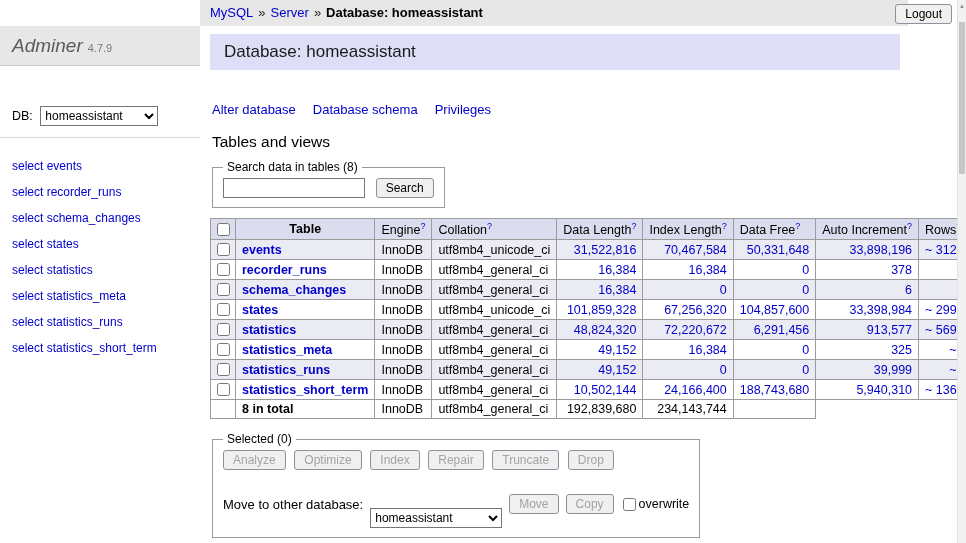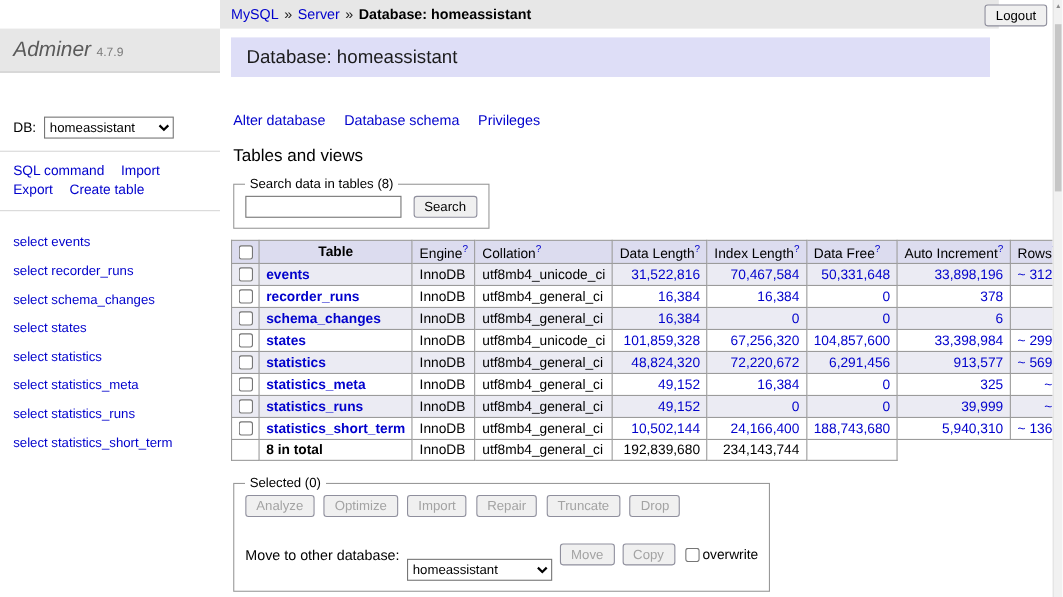--- a/index.html
+++ b/index.html
@@ -113,28 +113,20 @@
 <div class="sidebar">
   <div class="brand">
     <span class="name">Adminer</span><span class="ver">4.7.9</span>
   </div>
   <div class="dbrow">
     <span>DB:</span>
     <select>
       <option>homeassistant</option>
     </select>
   </div>
-  <div class="side-actions">
-    <div>
-      <a>SQL command</a><a>Import</a>
-    </div>
-    <div>
-      <a>Export</a><a>Create table</a>
-    </div>
-  </div>
   <div class="side-tables">
     <a>select events</a>
     <a>select recorder_runs</a>
     <a>select schema_changes</a>
     <a>select states</a>
     <a>select statistics</a>
     <a>select statistics_meta</a>
     <a>select statistics_runs</a>
     <a>select statistics_short_term</a>
   </div>
@@ -280,21 +272,21 @@
           <td></td>
         </tr>
       </tbody>
     </table>
 
     <fieldset class="selset">
       <legend>Selected (0)</legend>
       <div class="sel-btns">
         <button disabled="">Analyze</button>
         <button disabled="">Optimize</button>
-        <button disabled="">Import</button>
+        <button disabled="">Index</button>
         <button disabled="">Repair</button>
         <button disabled="">Truncate</button>
         <button disabled="">Drop</button>
       </div>
       <div class="moverow">
         <span>Move to other database:</span>
         <select>
           <option>homeassistant</option>
         </select>
         <button disabled="">Move</button>

